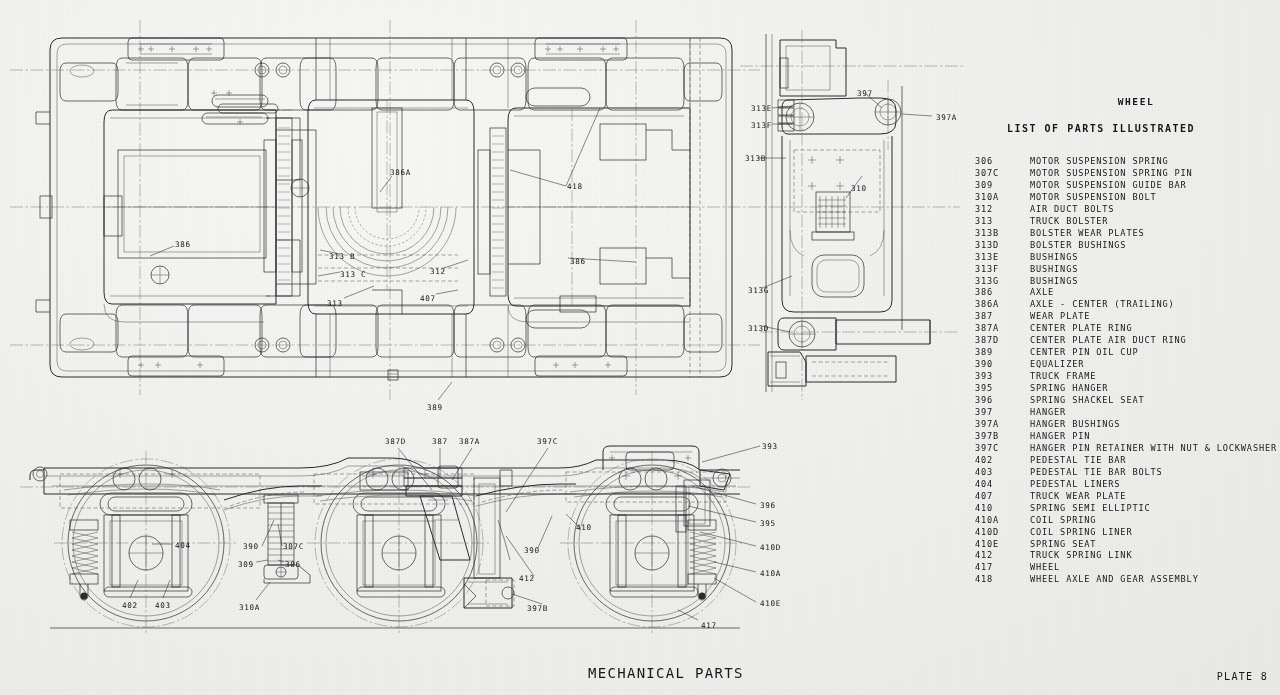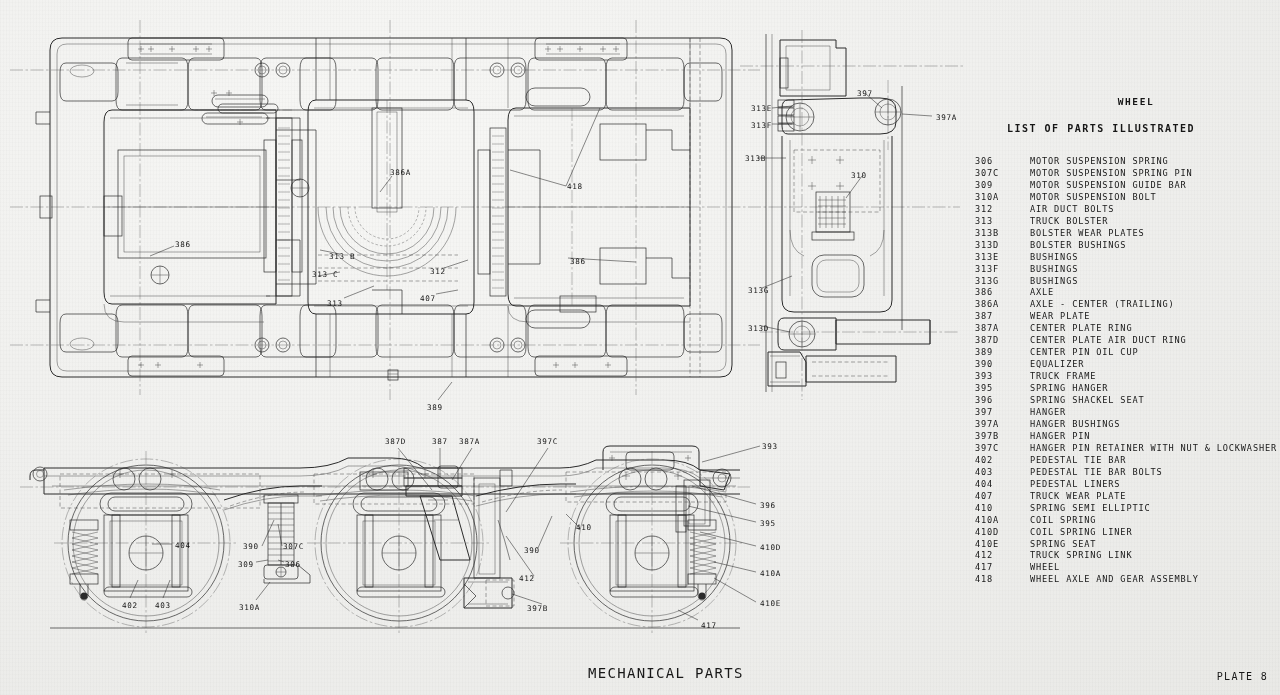--- a/index.html
+++ b/index.html
@@ -570,31 +570,31 @@
   </g>
 </svg>
 </div>
 
 <div id="plan-callouts">
     <div class="callout" style="left: 175px; top: 240px;">386</div>
     <div class="callout" style="left: 390px; top: 168px;">386A</div>
     <div class="callout" style="left: 567px; top: 182px;">418</div>
     <div class="callout" style="left: 570px; top: 257px;">386</div>
     <div class="callout" style="left: 329px; top: 252px;">313 B</div>
-    <div class="callout" style="left: 312px; top: 270px;">313 C</div>
+    <div class="callout" style="left: 340px; top: 270px;">313 C</div>
     <div class="callout" style="left: 327px; top: 299px;">313</div>
     <div class="callout" style="left: 430px; top: 267px;">312</div>
     <div class="callout" style="left: 420px; top: 294px;">407</div>
     <div class="callout" style="left: 427px; top: 403px;">389</div>
     <div class="callout" style="left: 745px; top: 154px;">313B</div>
     <div class="callout" style="left: 751px; top: 104px;">313E</div>
     <div class="callout" style="left: 751px; top: 121px;">313F</div>
     <div class="callout" style="left: 748px; top: 286px;">313G</div>
     <div class="callout" style="left: 748px; top: 324px;">313D</div>
-    <div class="callout" style="left: 851px; top: 171px;">310</div>
+    <div class="callout" style="left: 851px; top: 184px;">310</div>
     <div class="callout" style="left: 857px; top: 89px;">397</div>
     <div class="callout" style="left: 936px; top: 113px;">397A</div>
   </div>
 <div id="elev-callouts">
     <div class="callout" style="left: 385px; top: 437px;">387D</div>
     <div class="callout" style="left: 432px; top: 437px;">387</div>
     <div class="callout" style="left: 459px; top: 437px;">387A</div>
     <div class="callout" style="left: 537px; top: 437px;">397C</div>
     <div class="callout" style="left: 762px; top: 442px;">393</div>
     <div class="callout" style="left: 760px; top: 501px;">396</div>

